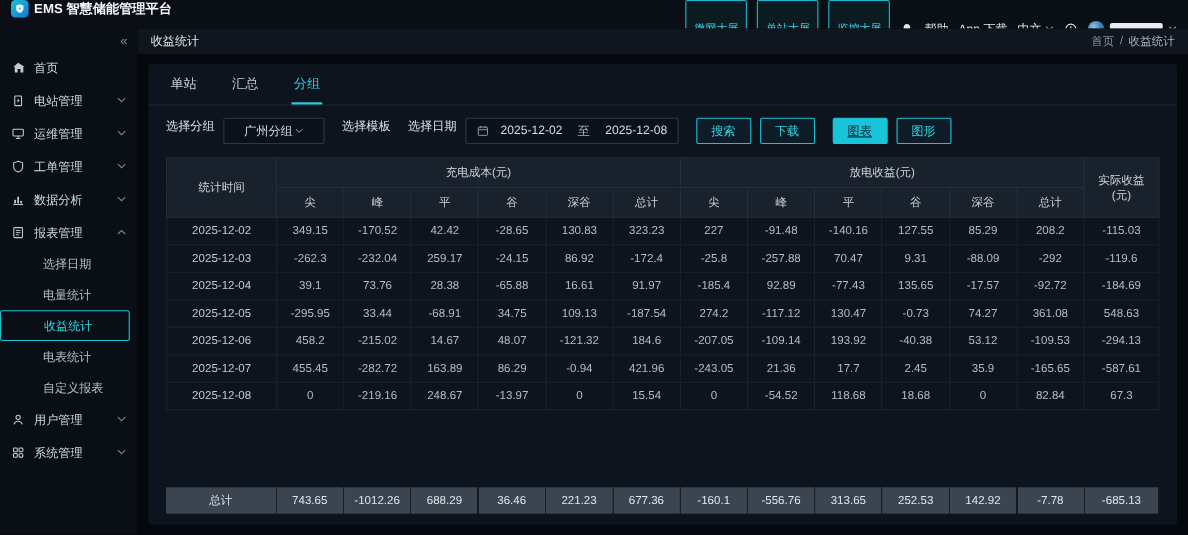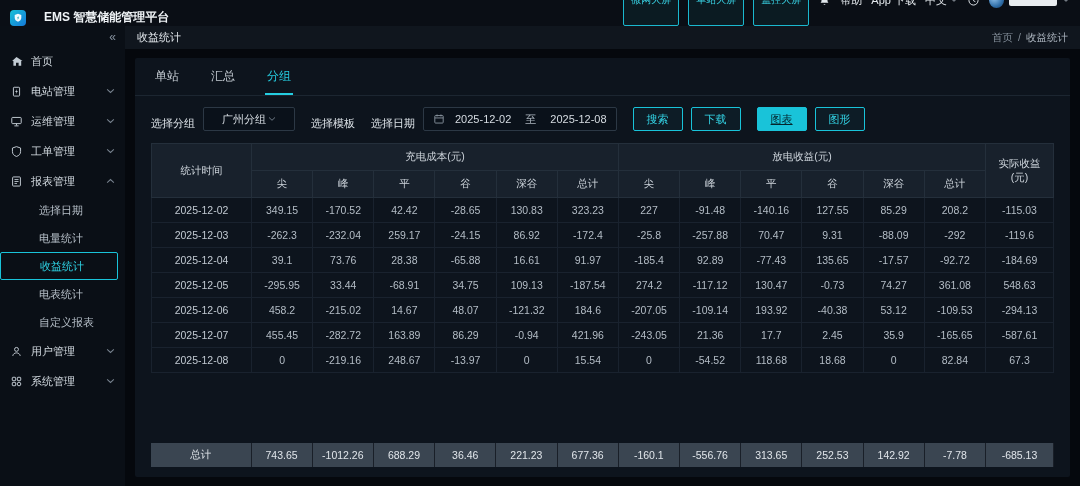--- a/index.html
+++ b/index.html
@@ -1,22 +1,22 @@
 <!DOCTYPE html>
 <html><head>
 <meta charset="utf-8">
 <style>
   * { margin:0; padding:0; box-sizing:border-box; }
   html,body { width:1080px; height:486px; overflow:hidden; background:#05080d;
     font-family:"Liberation Sans","DejaVu Sans",sans-serif; font-size:11px; color:#c7ced5; }
   .app { display:flex; flex-direction:column; height:100%; }
 
   
-  .topbar { height:26px; background:#0a0e15; display:flex; align-items:flex-end;
-    padding:0 10px; gap:16px; flex-shrink:0; }
+  .topbar { height:26px; background:#0a0e15; display:flex; align-items:flex-start;
+    padding:0 10px; gap:3px; flex-shrink:0; }
   .logo { width:16px; height:16px; border-radius:4px; flex-shrink:0;
     background:linear-gradient(135deg,#19c2d8,#1478d8); display:inline-flex;
     align-items:center; justify-content:center; }
   .logo svg { width:12px; height:12px; }
   .app-title { font-size:12px; font-weight:bold; color:#f0f4f7; margin-left:2px; white-space:nowrap; }
   .tb-right { margin-left:auto; display:flex; align-items:center; gap:9px; }
   .tb-btn { border:1px solid #1ab8cf; color:#39d4e6; background:rgba(26,195,216,.07);
     font-size:10px; padding:18px 7px; border-radius:2px; cursor:pointer;
     font-family:inherit; white-space:nowrap; }
   .tb-icon { width:13px; height:13px; color:#e2e7ec; display:inline-flex; cursor:pointer; }
@@ -54,21 +54,21 @@
   .breadcrumb { margin-left:auto; color:#838e99; font-size:10.5px; display:flex; gap:5px; }
   .breadcrumb .current { color:#a8b1bb; }
   .panel { flex:1; margin:9px 10px; background:#0d141d; display:flex; flex-direction:column;
     min-height:0; border-radius:2px; }
 
   .tabs { display:flex; gap:28px; padding:0 18px; border-bottom:1px solid #1c2631; flex-shrink:0; }
   .tab { padding:10px 2px 8px; font-size:12px; color:#c6cdd4; cursor:pointer;
     border-bottom:2px solid transparent; }
   .tab.active { color:#25cde1; border-bottom-color:#25cde1; }
 
-  .filters { display:flex; align-items:flex-end; gap:8px; padding:11px 16px 10px; flex-shrink:0; }
+  .filters { display:flex; align-items:flex-start; gap:8px; padding:11px 16px 10px; flex-shrink:0; }
   .f-label { color:#dde3e8; white-space:nowrap; }
   .ml { margin-left:8px; }
   .select { width:92px; height:24px; background:#0a111a; border:1px solid #2c3845;
     border-radius:2px; display:flex; align-items:center; justify-content:space-between;
     padding:0 18px; color:#d6dce2; cursor:pointer; }
   .sel-caret { width:8px; height:6px; color:#76828e; display:inline-flex; }
   .sel-caret svg { width:100%; height:100%; }
   .date-range { height:24px; background:#0a111a; border:1px solid #2c3845; border-radius:2px;
     display:flex; align-items:center; gap:10px; padding:0 9px; color:#d6dce2; cursor:text; }
   .cal-icon { width:12px; height:12px; color:#8b96a1; display:inline-flex; }
@@ -193,20 +193,36 @@
             <span class="s-label">工单管理</span>
             <span class="s-chev down">
               <svg viewBox="0 0 12 7">
                 <path d="M1.5 1.2L6 5.4l4.5-4.2" fill="none" stroke="currentColor" stroke-width="1.4"></path>
               </svg>
             </span>
           </div>
           <div class="side-item">
             <span class="s-icon">
               <svg viewBox="0 0 16 16">
+                <path d="M2.5 13.5h11" stroke="currentColor" stroke-width="1.2"></path>
+                <rect x="3.6" y="8.2" width="2" height="4" fill="currentColor"></rect>
+                <rect x="7" y="4.8" width="2" height="7.4" fill="currentColor"></rect>
+                <rect x="10.4" y="9.4" width="2" height="2.8" fill="currentColor"></rect>
+              </svg>
+            </span>
+            <span class="s-label">数据分析</span>
+            <span class="s-chev down">
+              <svg viewBox="0 0 12 7">
+                <path d="M1.5 1.2L6 5.4l4.5-4.2" fill="none" stroke="currentColor" stroke-width="1.4"></path>
+              </svg>
+            </span>
+          </div>
+          <div class="side-item">
+            <span class="s-icon">
+              <svg viewBox="0 0 16 16">
                 <rect x="3.2" y="2.4" width="9.6" height="11.2" rx="1" fill="none" stroke="currentColor" stroke-width="1.2"></rect>
                 <path d="M5.5 5.6h5M5.5 8h5M5.5 10.4h3.2" stroke="currentColor" stroke-width="1.1" fill="none"></path>
               </svg>
             </span>
             <span class="s-label">报表管理</span>
             <span class="s-chev up">
               <svg viewBox="0 0 12 7">
                 <path d="M1.5 1.2L6 5.4l4.5-4.2" fill="none" stroke="currentColor" stroke-width="1.4"></path>
               </svg>
             </span>

